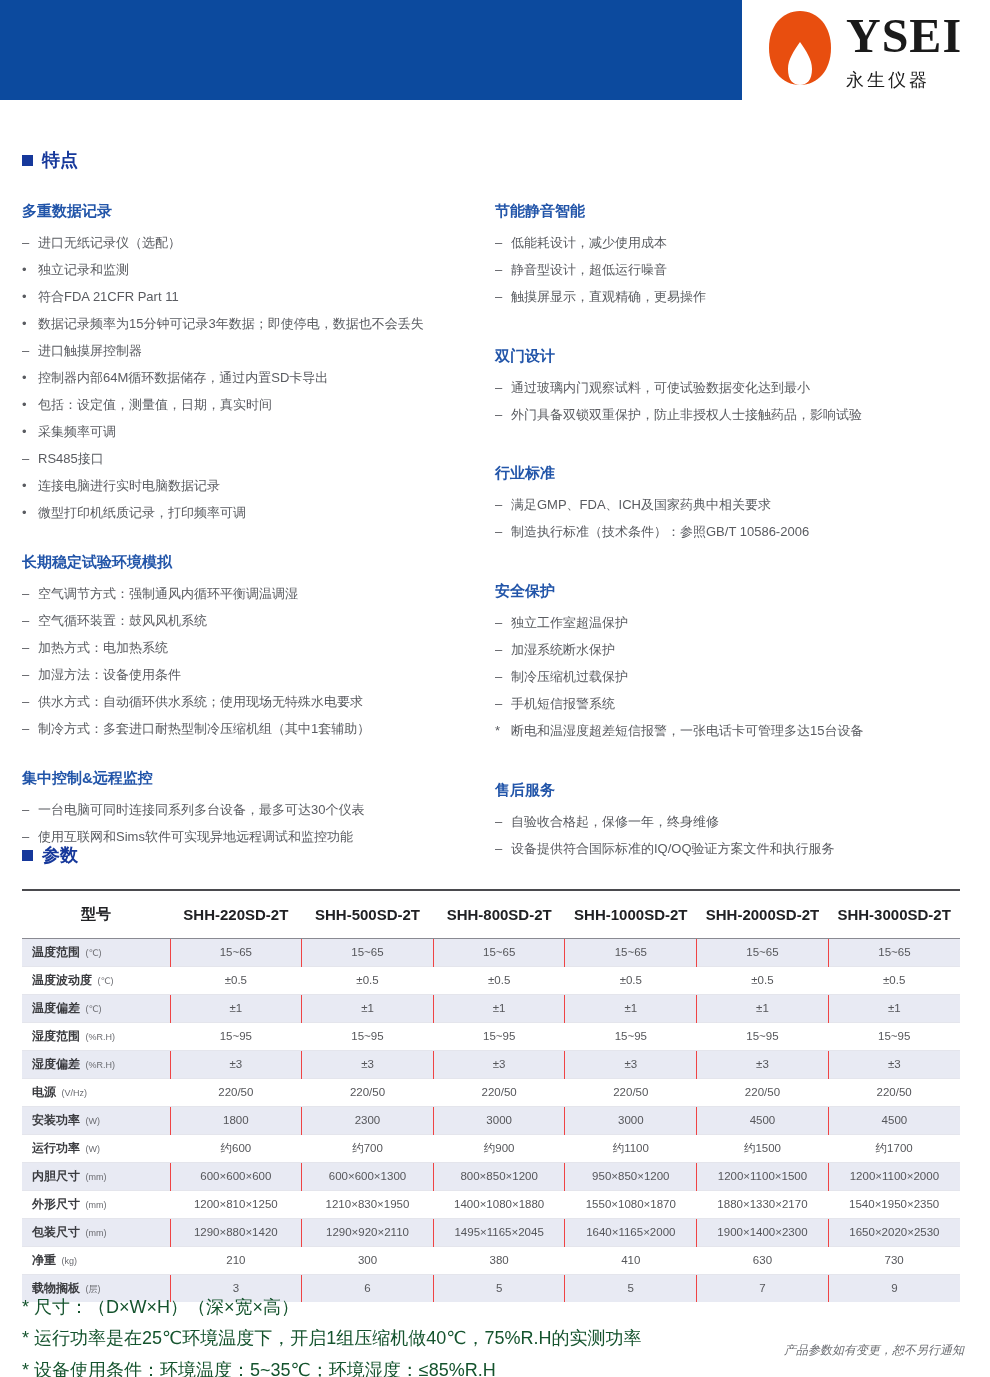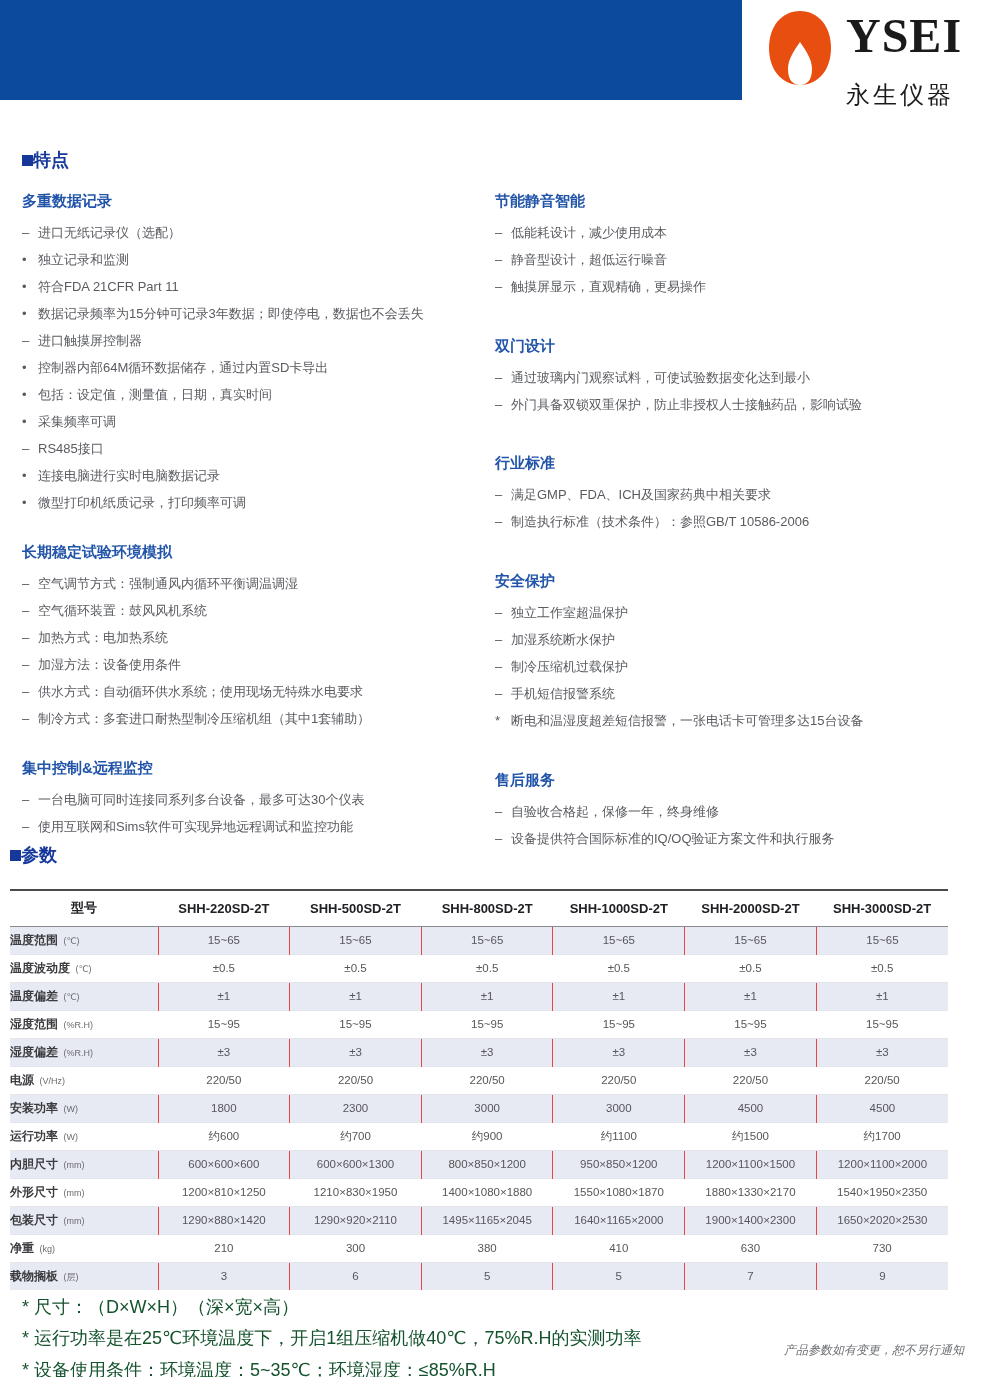--- a/index.html
+++ b/index.html
@@ -18,61 +18,61 @@
     position:absolute; top:6px; left:768px; width:200px; height:86px;
     display:flex; align-items:flex-start;
   }
   .logo-mark { width:64px; height:76px; flex:0 0 auto; margin-top:4px; }
   .logo-text { margin-left:14px; margin-top:6px; }
   .brand-name {
     font-family:"Liberation Serif","DejaVu Serif",serif;
     font-size:48px; font-weight:bold; color:#1a1a1a; letter-spacing:1px; line-height:1;
   }
   .brand-subname {
-    font-size:24px; color:#1a1a1a; letter-spacing:3px; margin-top:19px;
+    font-size:18px; color:#1a1a1a; letter-spacing:3px; margin-top:8px;
     font-family:"Liberation Serif","DejaVu Serif",serif;
   }
   
   .section-title {
-    display:flex; align-items:center; 
+    display:flex; align-items:center; gap:9px;
     font-size:18px; font-weight:bold; color:#16389B;
   }
   .sq { width:11px; height:11px; background:#16389B; display:inline-block; }
   
   .features { position:absolute; top:148px; left:22px; width:946px; }
-  .feature-cols { display:flex; margin-top:20px; }
+  .feature-cols { display:flex; margin-top:30px; }
   .col { width:473px; }
   .col-left { padding-right:20px; }
   .fsection h3 {
     font-size:15px; font-weight:bold; color:#2255A9; margin-bottom:13px;
   }
   .col-left .fsection { margin-top:31px; }
   .col-right .fsection { margin-top:41px; }
   .col .fsection:first-child { margin-top:0; }
   .fitem { display:flex; font-size:13px; line-height:1.35; margin-bottom:9.5px; color:#595b60; }
   .fitem .marker { width:16px; flex:0 0 auto; text-align:left; }
   
-  .params { position:absolute; top:843px; left:10px; width:946px; }
+  .params { position:absolute; top:843px; left:22px; width:946px; }
   .specs-table { width:938px; margin-top:22px; border-collapse:collapse; table-layout:fixed; }
   .specs-table thead th {
     border-top:2px solid #4a4a4e; border-bottom:1px solid #8a8a92;
-    font-size:13px; font-weight:bold; color:#202124;
-    height:36px; text-align:center; vertical-align:middle;
+    font-size:15px; font-weight:bold; color:#202124;
+    height:48px; text-align:center; vertical-align:middle;
   }
   .specs-table th.lbl-col { width:148px; }
   .specs-table tbody td {
     height:28px; text-align:center; vertical-align:middle;
     font-size:11.5px; color:#55565a;
     border-top:1px solid #e4e5ec;
   }
   .specs-table tbody tr:first-child td { border-top:none; }
   .specs-table tbody tr.shaded td { background:#E8EAF3; border-left:1px solid #ef4444; }
   .specs-table tbody tr.shaded td:first-child { border-left:none; }
   .specs-table td.rowlabel {
-    text-align:left; font-weight:bold; color:#3a3b3f; font-size:12px;
+    text-align:left; padding-left:10px; font-weight:bold; color:#3a3b3f; font-size:12px;
   }
   .specs-table td.rowlabel .unit { font-weight:normal; font-size:9px; color:#6a6b70; margin-left:3px; }
   
   .notes { position:absolute; top:1296px; left:22px; width:946px; font-size:18px; color:#14532d; }
   .note-line { margin-bottom:8px; line-height:1.3; }
   .disclaimer {
     position:absolute; top:1342px; right:26px; font-size:12px; color:#6b6d72;font-style:italic;
   }
 </style>
 </head>

